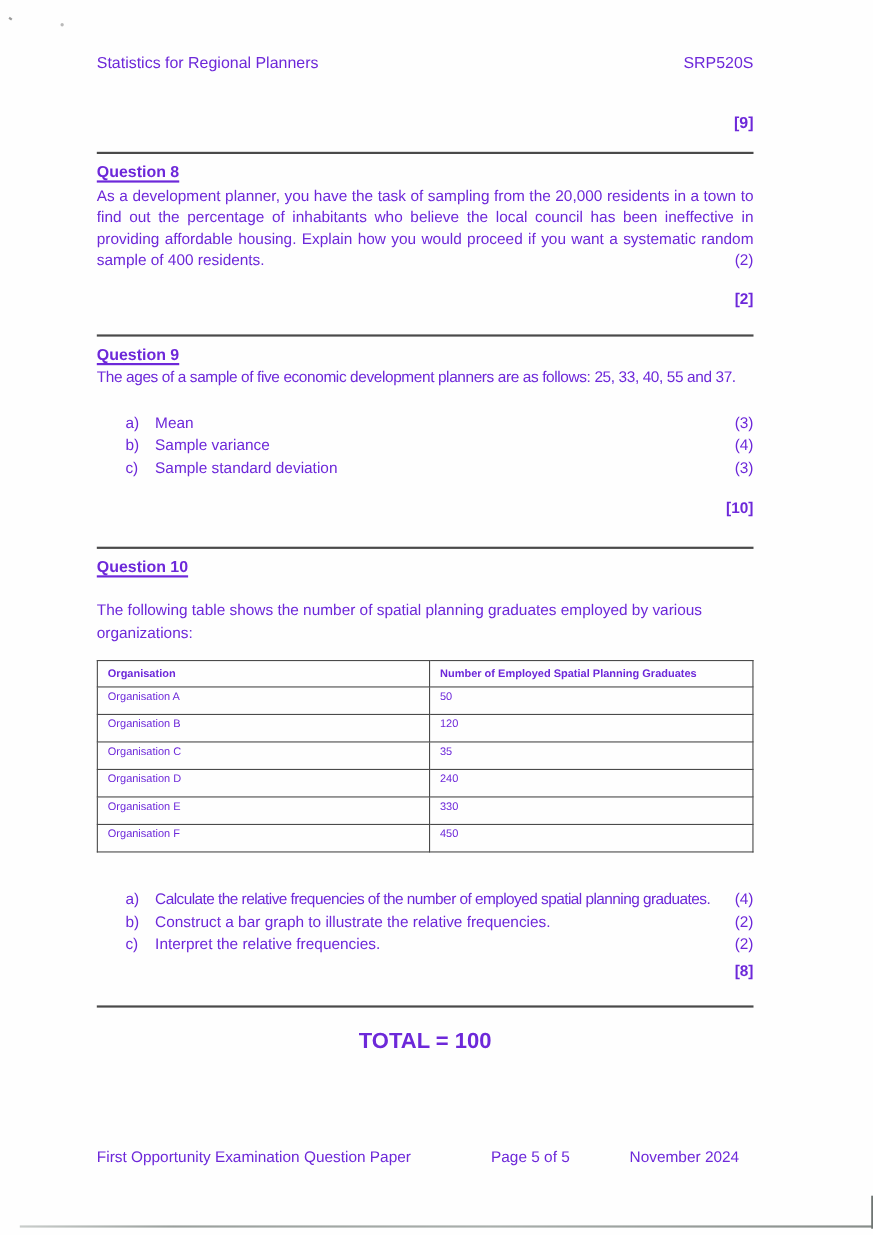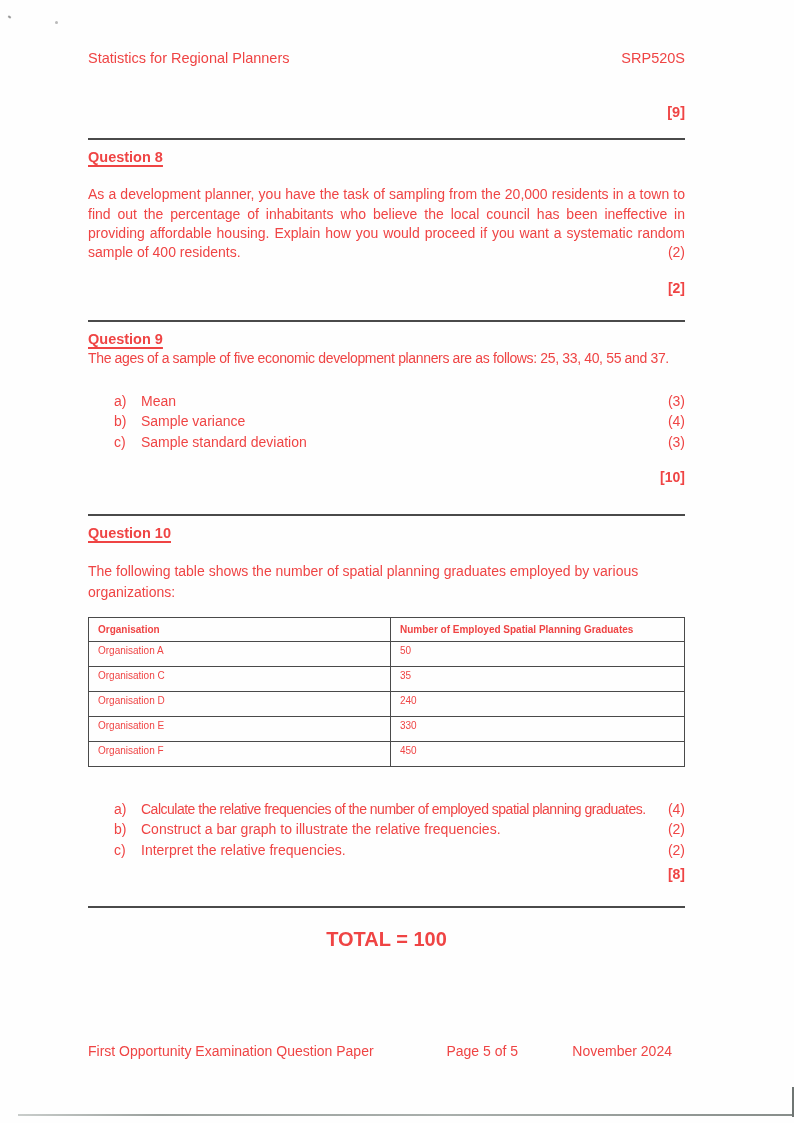--- a/index.html
+++ b/index.html
@@ -1,36 +1,36 @@
 <!DOCTYPE html>
 <html><head>
 <meta charset="utf-8">
 <style>
   html, body { margin:0; padding:0; background:#ffffff; }
   .page {
     width:794px; height:1123px; position:relative; overflow:hidden;
     background:#fefefe; box-sizing:border-box;
     padding:48px 109px 0 88px;
     font-family:"Liberation Sans", sans-serif;
-    color:#ef4444; font-size:14px; line-height:1.38;
+    color:#6d28d9; font-size:14px; line-height:1.38;
   }
   .header-row { display:flex; justify-content:space-between; font-size:14.5px; }
   .prev-marks { text-align:right; font-weight:bold; margin-top:34px; font-size:14.5px; }
   .rule { border:none; border-top:2px solid #4a4a4a; margin:0; }
   .rule-1 { margin-top:16px; }
   .rule-2 { margin-top:22px; }
   .rule-3 { margin-top:26px; }
   .rule-4 { margin-top:22px; }
   .q-title {
     display:inline-block; font-weight:bold; font-size:14.5px;
     text-decoration:underline; text-decoration-thickness:1.5px; text-underline-offset:3px;
     margin-top:7px;
   }
   .q-block { display:block; }
-  .q8-body { margin-top:18px; text-align:justify; position:relative; }
+  .q8-body { margin-top:2px; text-align:justify; position:relative; }
   .q8-body .inline-marks { position:absolute; right:0; bottom:0; }
   .q-total { text-align:right; font-weight:bold; margin-top:16px; }
   .q9-intro { white-space:nowrap; letter-spacing:-0.35px; }
   .q9-instruction { font-weight:bold; margin-top:3px; }
   .q-list { margin-top:22px; }
   .q-item { display:flex; line-height:1.47; }
   .q-letter { margin-left:26px; width:27px; flex:none; }
   .q-text { flex:1; }
   .q-text.tight { white-space:nowrap; letter-spacing:-0.5px; overflow:visible; }
   .q-marks { flex:none; margin-left:6px; }
@@ -131,20 +131,24 @@
           <th>Organisation</th>
           <th>Number of Employed Spatial Planning Graduates</th>
         </tr>
       </thead>
       <tbody>
         <tr>
           <td>Organisation A</td>
           <td>50</td>
         </tr>
         <tr>
+          <td>Organisation B</td>
+          <td>120</td>
+        </tr>
+        <tr>
           <td>Organisation C</td>
           <td>35</td>
         </tr>
         <tr>
           <td>Organisation D</td>
           <td>240</td>
         </tr>
         <tr>
           <td>Organisation E</td>
           <td>330</td>

